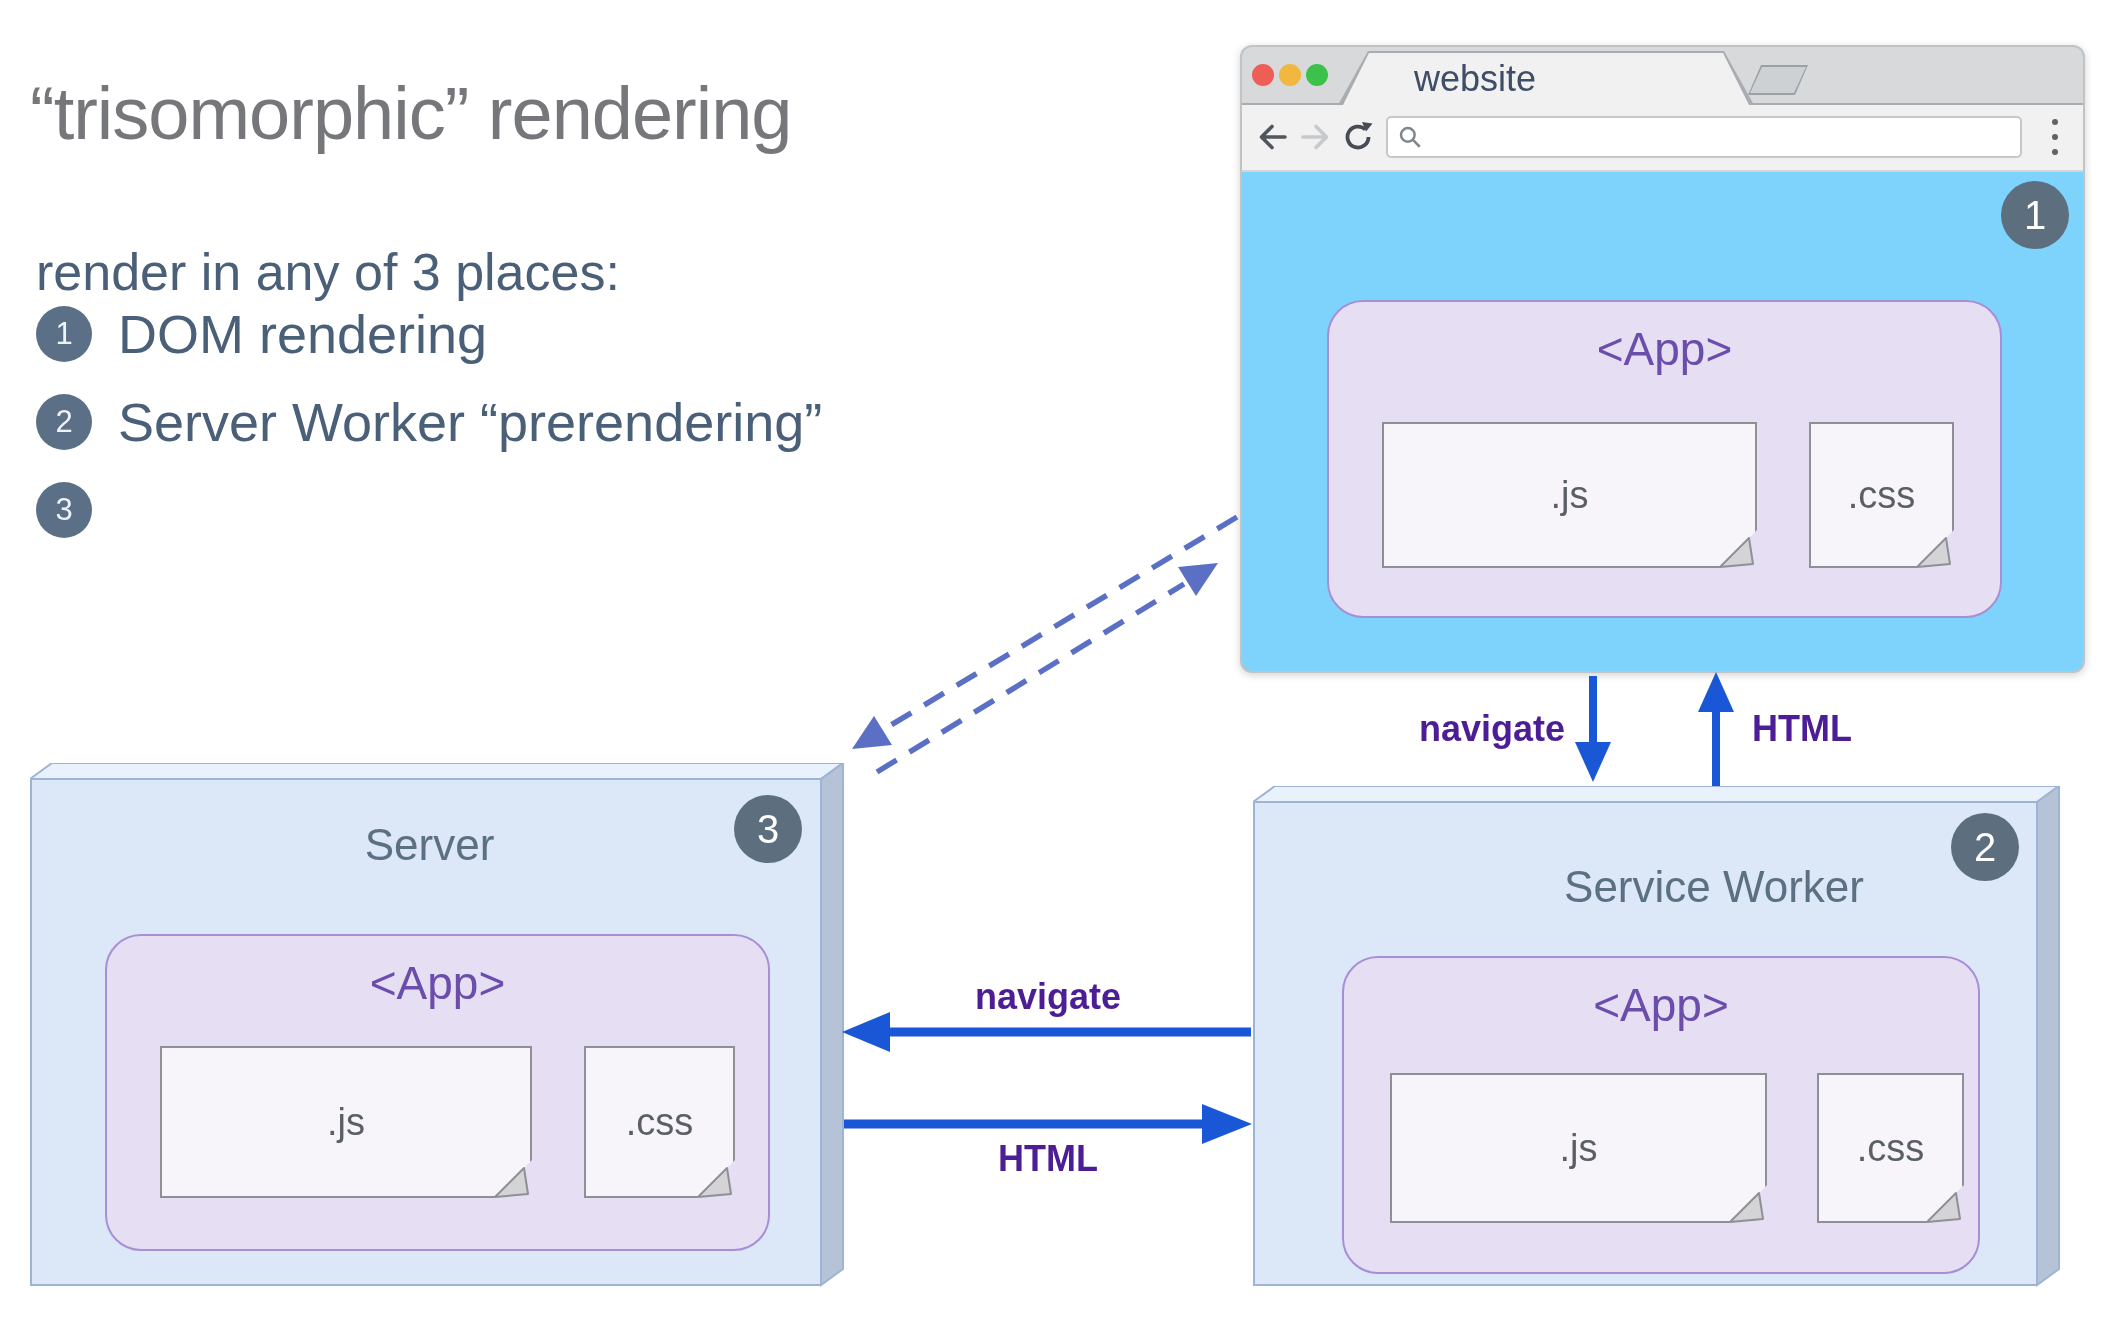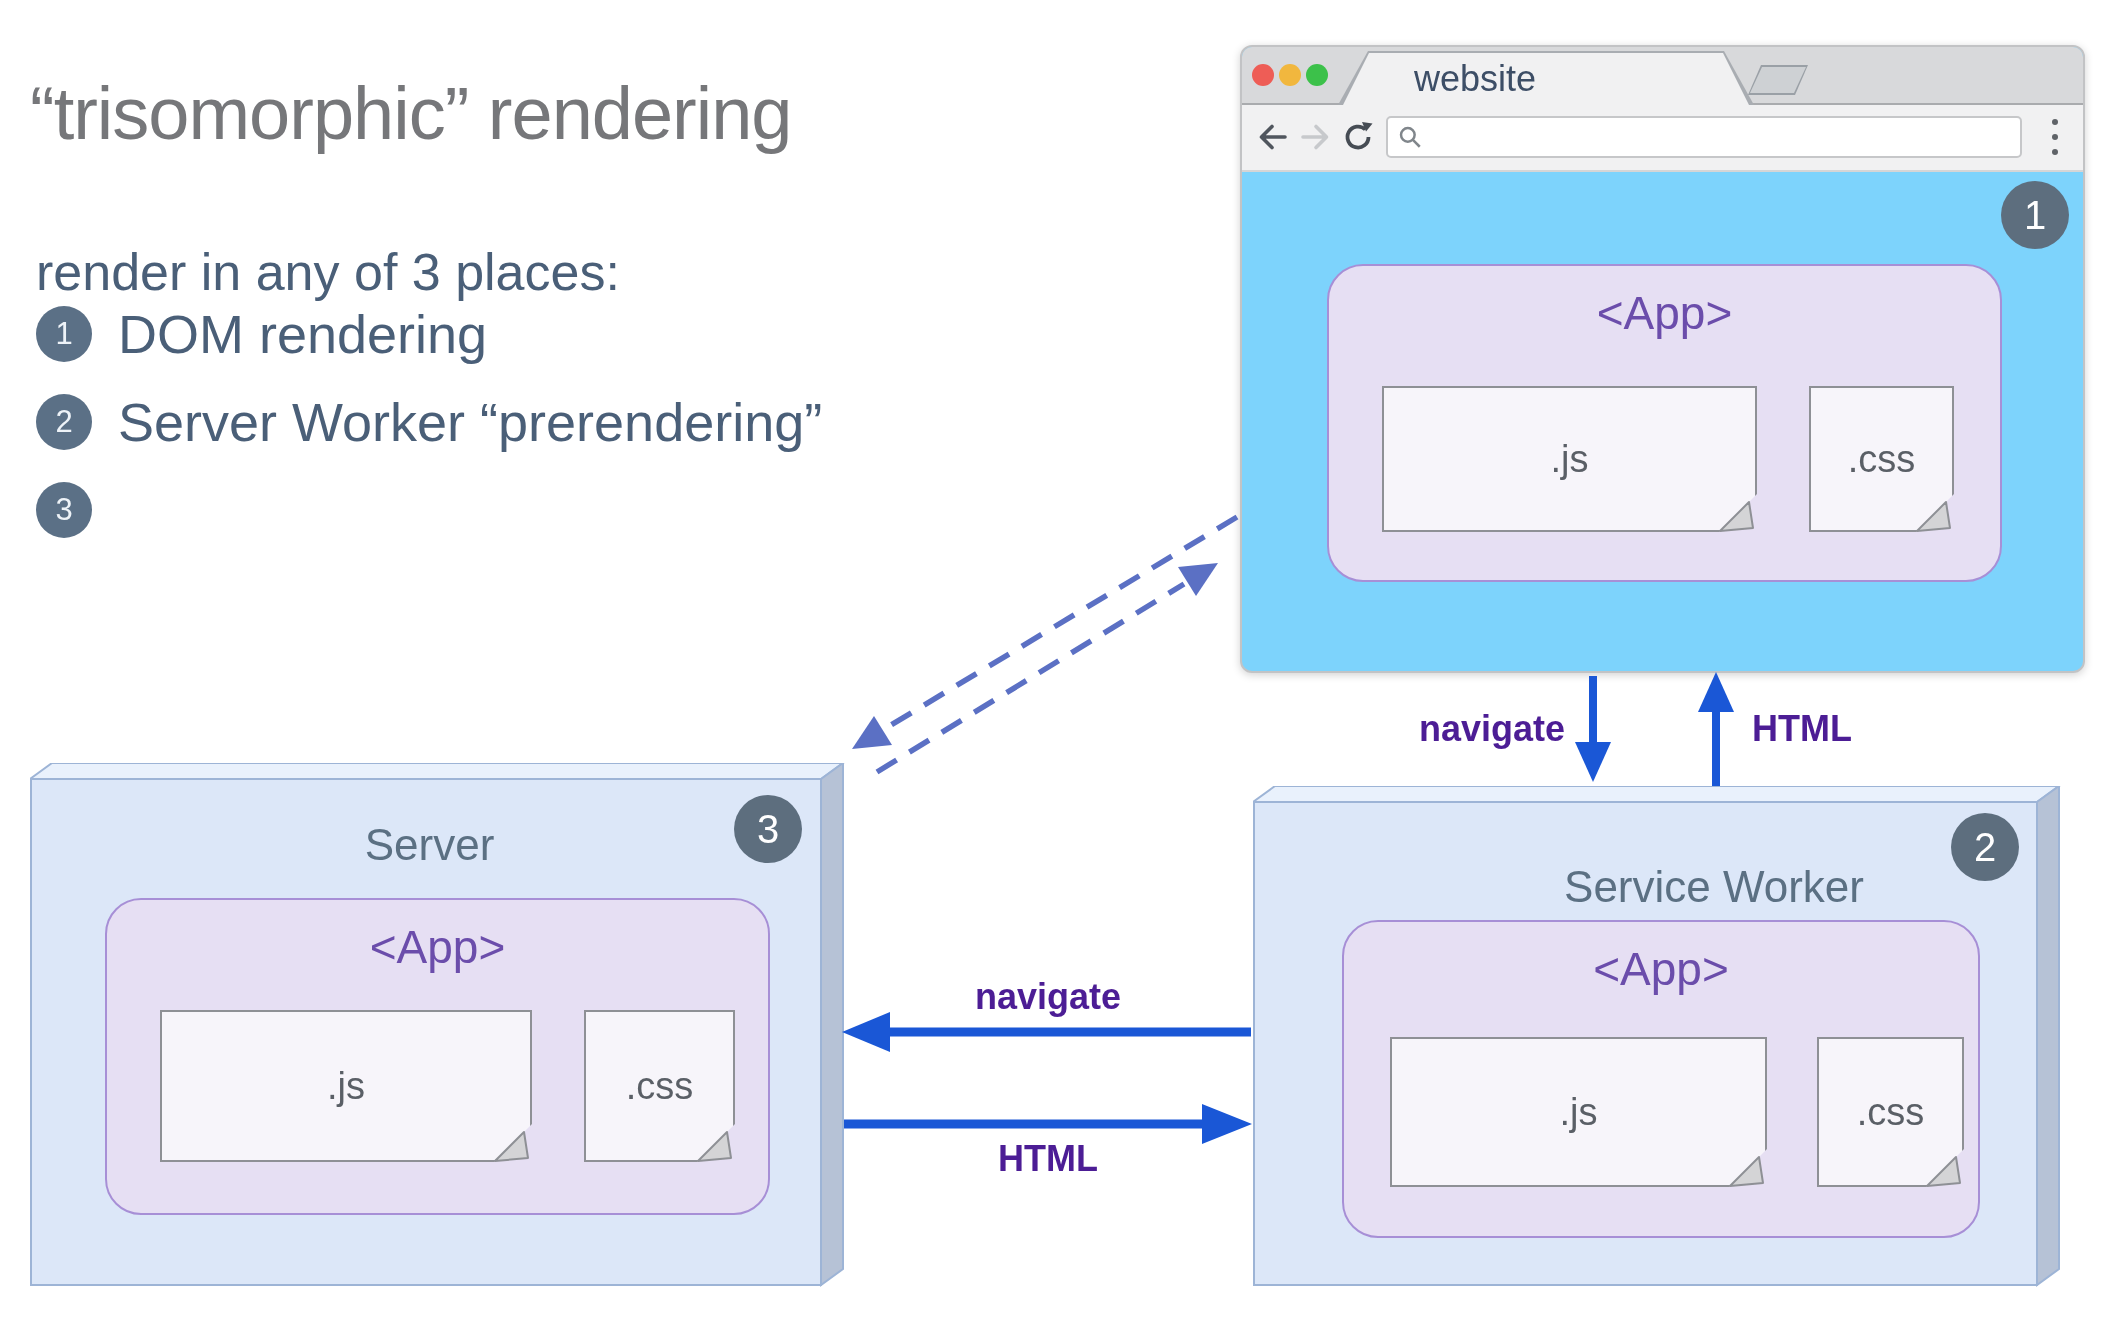--- a/index.html
+++ b/index.html
@@ -43,21 +43,21 @@
   .search-ic{position:absolute;left:9px;top:6px;}
   .kebab{position:absolute;right:24px;top:14px;width:8px;height:36px;display:flex;
          flex-direction:column;justify-content:space-between;align-items:center;}
   .kebab span{width:6px;height:6px;border-radius:50%;background:#5f6368;}
 
   
   .badge{position:absolute;width:68px;height:68px;border-radius:50%;background:#5d6e7e;color:#ffffff;
          font-size:40px;display:flex;align-items:center;justify-content:center;}
 
   
-  .app{position:absolute;background:#e6dff3;border:2px solid #a78fd6;border-radius:36px;box-sizing:border-box;}
+  .app{position:absolute;background:#e6dff3;border:2px solid #a78fd6;border-radius:36px;box-sizing:border-box;margin-top:36px;}
   .app-label{position:absolute;left:0;top:20px;width:100%;text-align:center;font-size:46px;color:#6b4dab;}
   .file{position:absolute;background:#f7f5fa;border:2px solid #8e9095;box-sizing:border-box;
         display:flex;align-items:center;justify-content:center;font-size:38px;color:#5a5f66;}
   .fold{position:absolute;right:-2px;bottom:-2px;}
 
   
   .box3d{position:absolute;}
   .box3d svg.faces{position:absolute;left:0;top:0;}
   .box-title{position:absolute;text-align:center;font-size:44px;color:#5b7083;}
 

